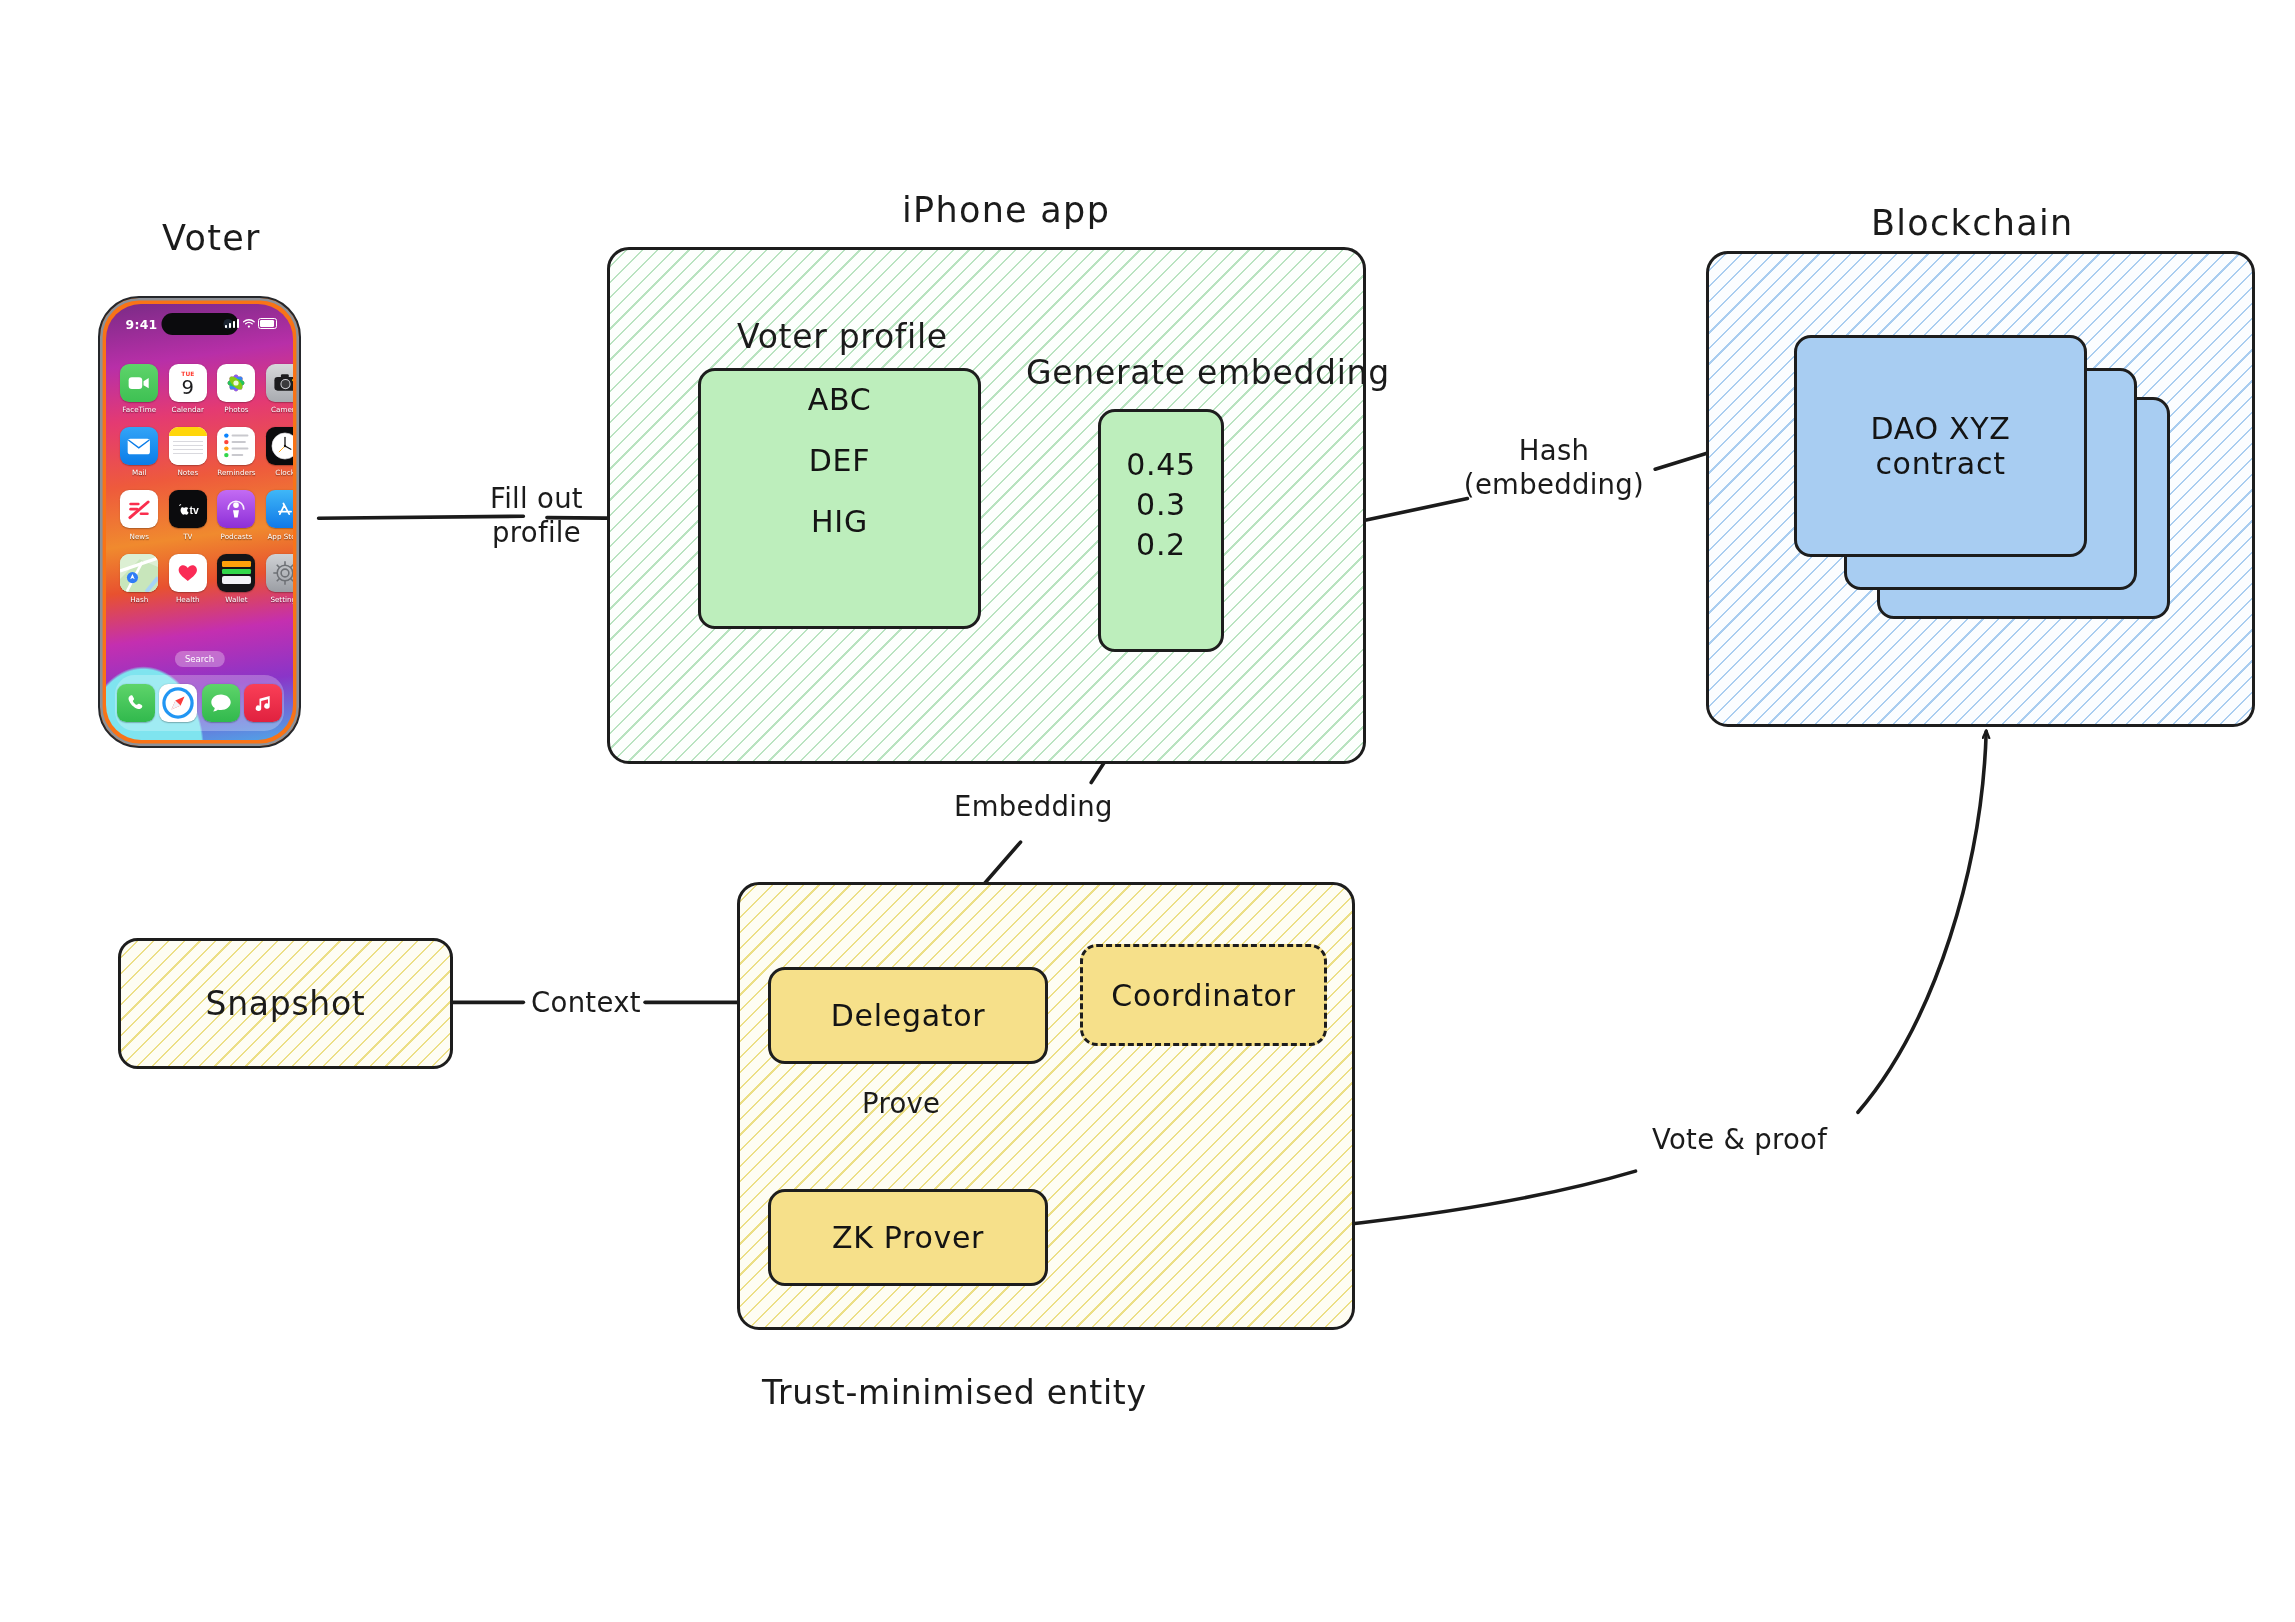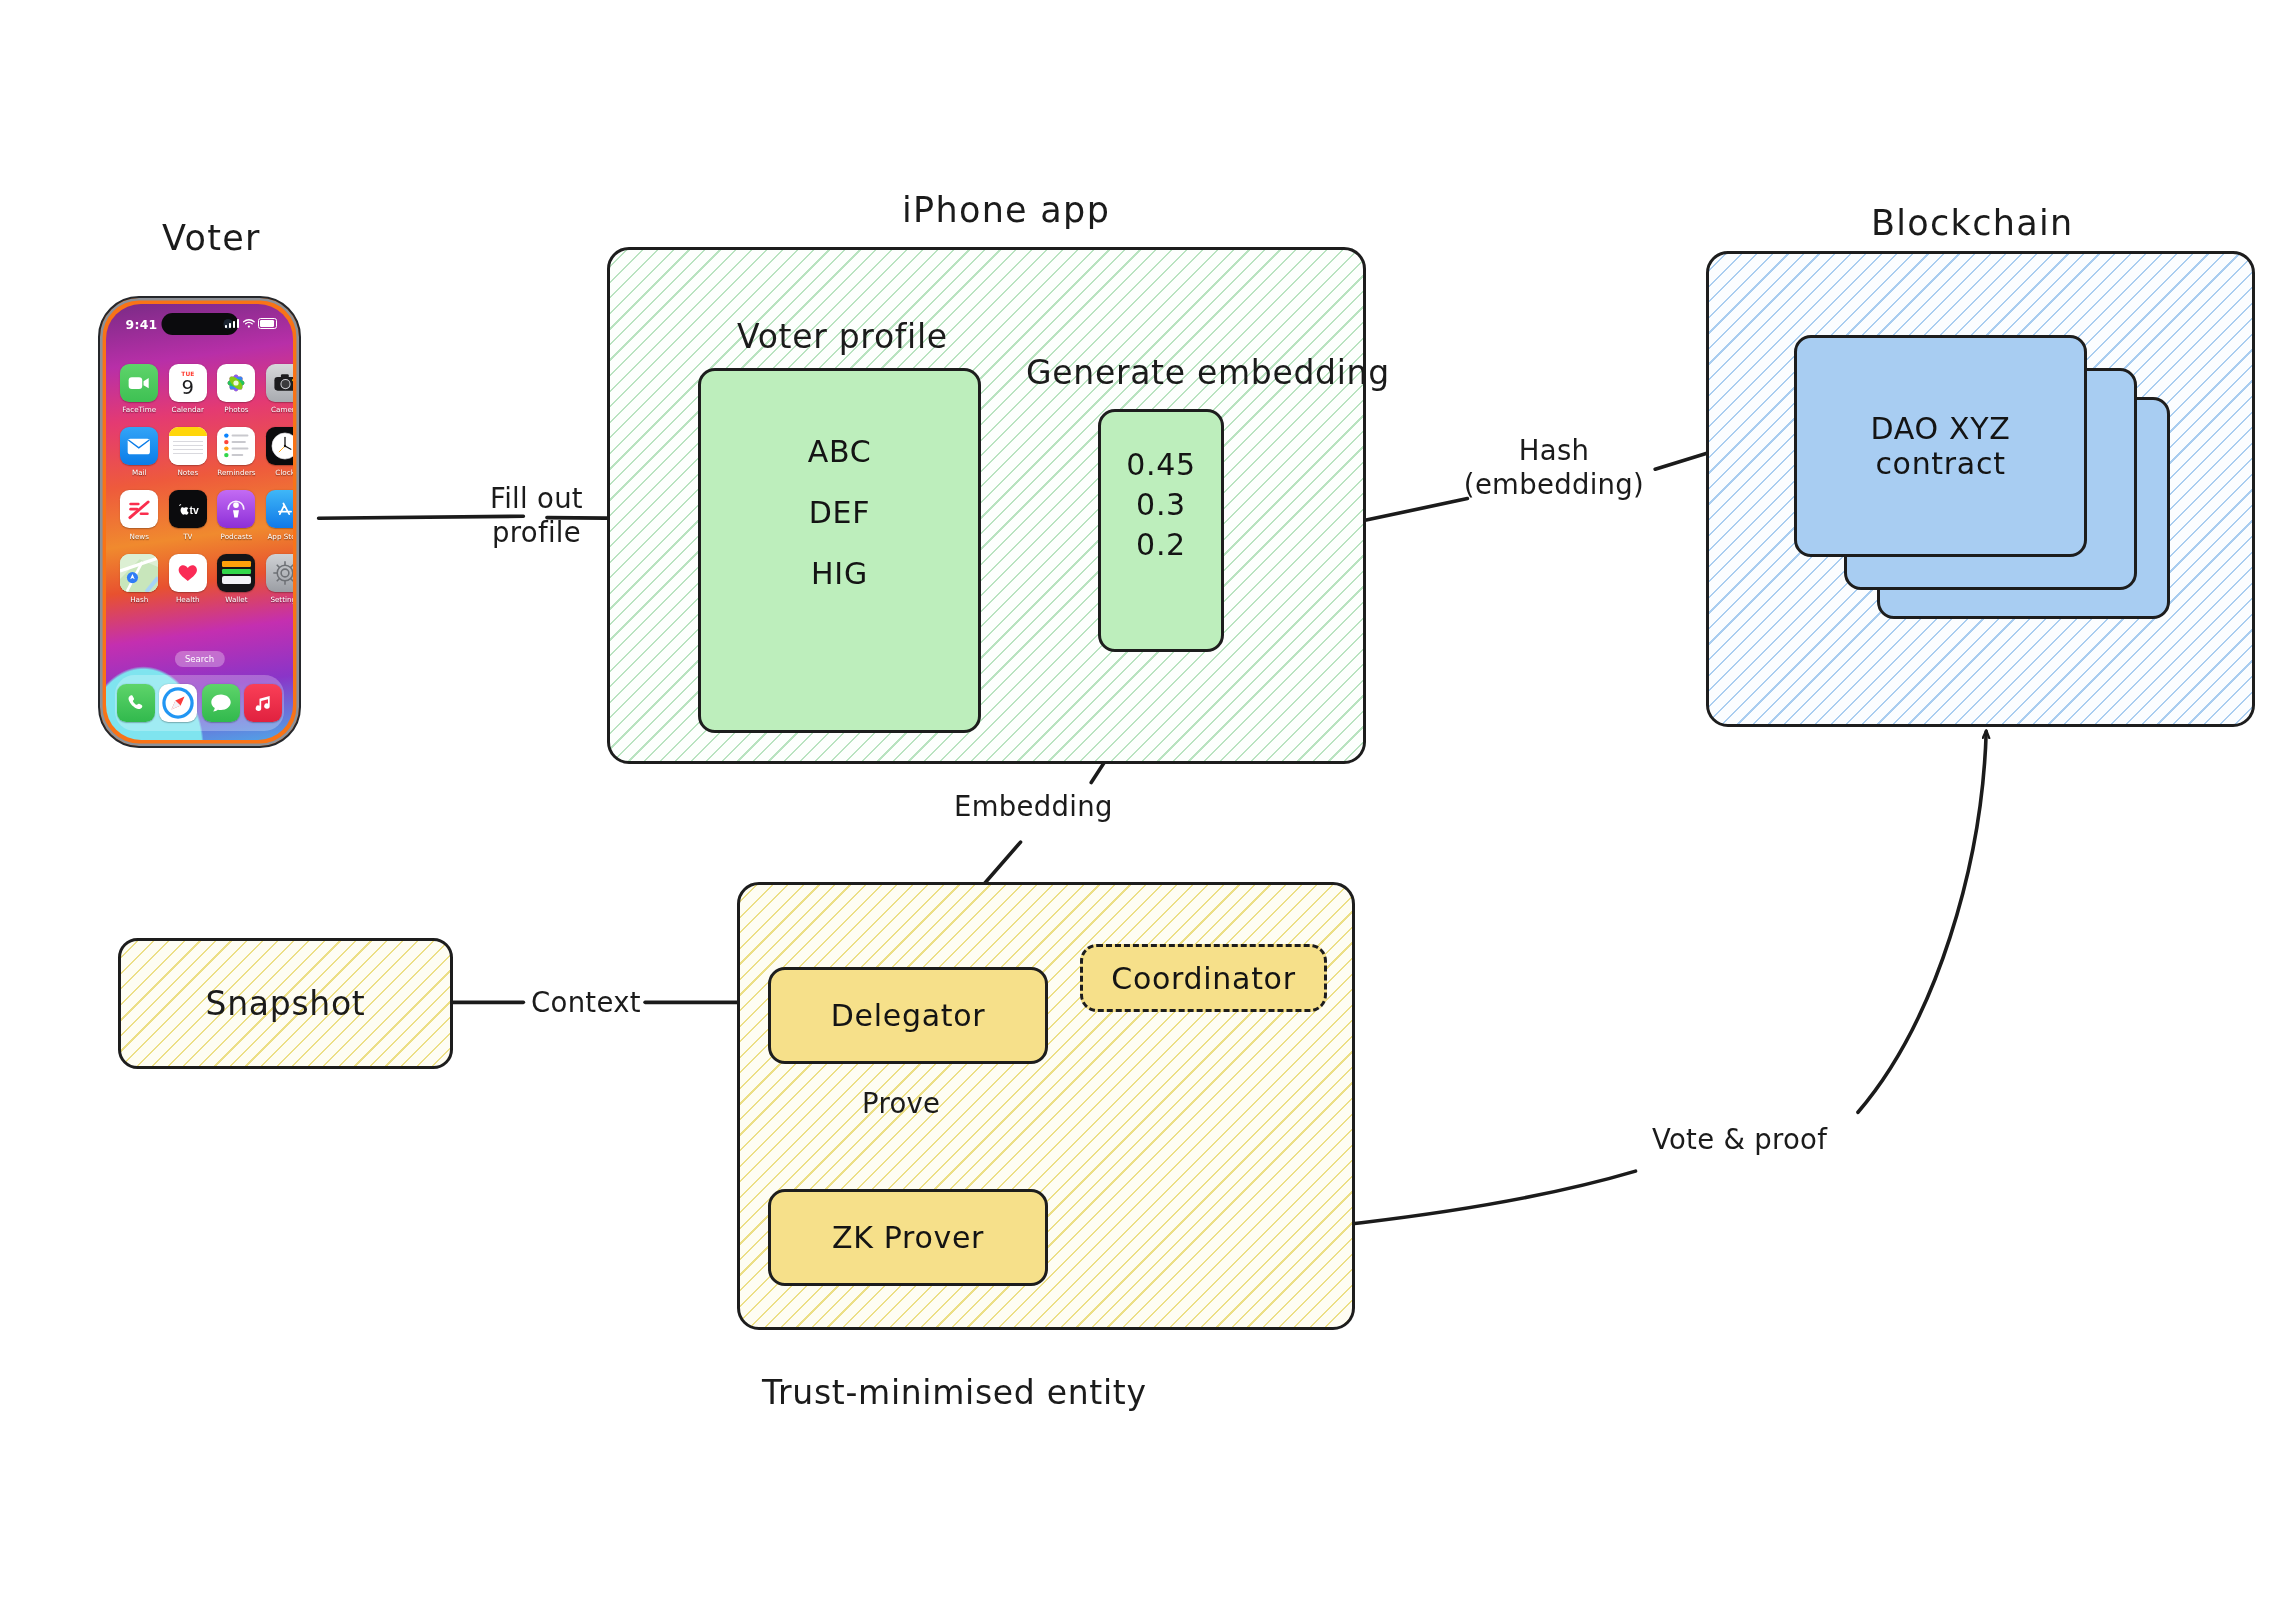--- a/index.html
+++ b/index.html
@@ -334,21 +334,21 @@
     </div>
   </div>
 </div>
 
 <div class="abs title" style="left:902px;top:190px;">iPhone app</div>
 
 <div class="abs container hatch-green" style="left:607px;top:247px;width:759px;height:517px;"></div>
 
 <div class="abs caption" style="left:737px;top:317px;">Voter profile</div>
 
-<div class="abs node node-green vstack" style="left:698px;top:368px;width:283px;height:365px;">
+<div class="abs node node-green vstack" style="left:698px;top:368px;width:283px;height:261px;">
   <div style="margin-bottom:26px;">ABC</div>
   <div style="margin-bottom:26px;">DEF</div>
   <div style="margin-bottom:77px;">HIG</div>
 </div>
 
 <div class="abs caption" style="left:1026px;top:353px;">Generate embedding</div>
 
 <div class="abs node node-green vstack" style="left:1098px;top:409px;width:126px;height:243px;">
   <div style="margin-bottom:5.2px;">0.45</div>
   <div style="margin-bottom:5.2px;">0.3</div>
@@ -369,21 +369,21 @@
 <div class="abs container hatch-yellow" style="left:118px;top:938px;width:335px;height:131px;display:flex;align-items:center;justify-content:center;border-radius:19.6px;">
   <span class="caption">Snapshot</span>
 </div>
 
 <div class="abs container hatch-yellow" style="left:737px;top:882px;width:618px;height:448px;"></div>
 
 <div class="abs node node-yellow" style="left:768px;top:944px;width:280px;height:97px;margin-top:23px;">
   <span>Delegator</span>
 </div>
 
-<div class="abs node node-yellow node-dashed" style="left:1080px;top:944px;width:247px;height:68px;">
+<div class="abs node node-yellow node-dashed" style="left:1080px;top:944px;width:247px;height:102px;">
   <span>Coordinator</span>
 </div>
 
 <div class="abs node node-yellow" style="left:768px;top:1189px;width:280px;height:97px;">
   <span>ZK Prover</span>
 </div>
 
 <div class="abs caption" style="left:762px;top:1373px;">Trust-minimised entity</div>
 
 <div class="abs edgelabel" style="left:432px;top:481px;width:209px;">

